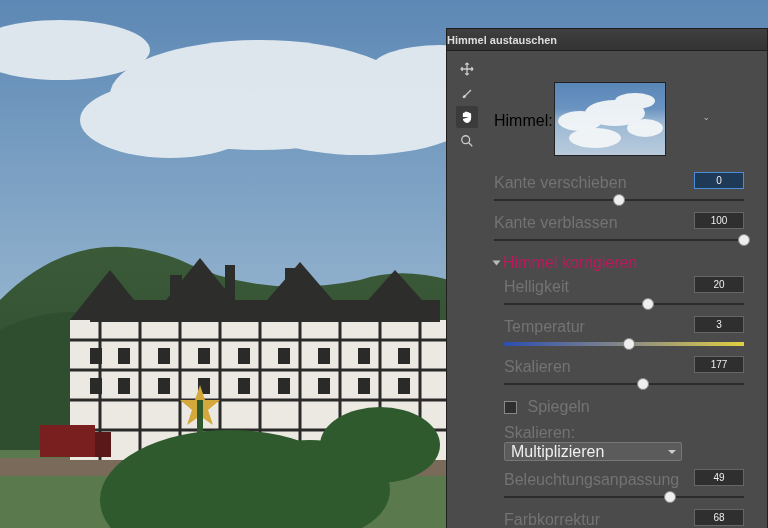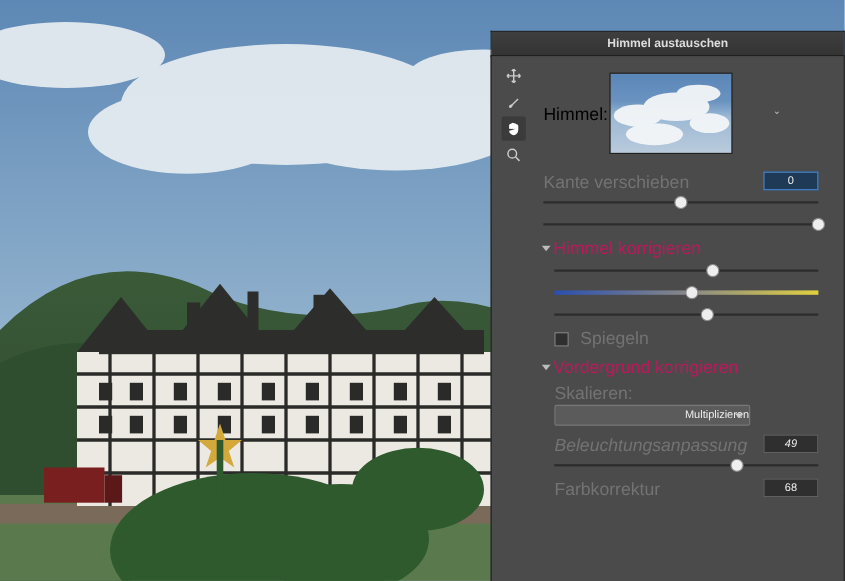--- a/index.html
+++ b/index.html
@@ -1,38 +1,38 @@
 <!DOCTYPE html>
 <html><head>
 <meta charset="utf-8">
 <style>
   html,body{margin:0;padding:0;width:768px;height:528px;overflow:hidden;font-family:-apple-system,Helvetica,Arial,sans-serif;background:#fff;}
   .canvas{position:absolute;left:0;top:0;width:768px;height:528px;overflow:hidden;}
   .panel{position:absolute;left:446px;top:28px;width:320px;height:500px;background:#4b4b4b;border:1px solid #1f1f1f;color:#ddd;font-size:11px;overflow:hidden;}
-  .titlebar{position:absolute;left:446px;top:28px;width:320px;height:22px;background:linear-gradient(#3f3f3f,#333333);border:1px solid #1f1f1f;border-bottom:1px solid #222;color:#ddd;font-size:11px;font-weight:600;text-align:center;line-height:22px;}
+  .titlebar{position:absolute;left:446px;top:28px;width:320px;height:22px;background:linear-gradient(#3f3f3f,#333333);border:1px solid #1f1f1f;border-bottom:1px solid #222;color:#ddd;font-size:11px;font-weight:600;line-height:22px;}
   .toolcol{position:absolute;left:456px;top:58px;width:24px;}
   .tool{width:22px;height:22px;margin-bottom:2px;display:flex;align-items:center;justify-content:center;color:#ccc;border-radius:2px;}
   .tool.sel{background:#3b3b3b;color:#fff;}
   .tool svg{width:14px;height:14px;stroke:#ccc;fill:none;stroke-width:1.5;}
   .body{position:absolute;left:486px;top:58px;width:266px;}
   .row{margin:6px 8px 2px 8px;position:relative;}
   .lbl{color:#737373;display:inline-block;}
   .val{position:absolute;right:0;top:-2px;width:48px;height:15px;background:#2f2f2f;border:1px solid #666;color:#eee;text-align:center;font-size:10px;line-height:15px;}
   .val.focus{border:1px solid #4c8bd6;background:#1f3a57;}
   .slider{position:relative;height:12px;margin:2px 8px 8px 8px;}
   .track{position:absolute;left:0;right:0;top:5px;height:2px;background:#2c2c2c;}
   .track-temp{position:absolute;left:0;right:0;top:4px;height:4px;background:linear-gradient(90deg,#2b4fb0,#888,#e0d040);}
   .knob{position:absolute;top:0;width:10px;height:10px;border-radius:50%;background:#eee;border:1px solid #888;transform:translateX(-6px);}
   .section{margin:8px 8px 4px 8px;color:#be185d;}
   .section::before{content:"";display:inline-block;border-top:4px solid transparent;border-bottom:4px solid transparent;border-left:5px solid #bbb;transform:rotate(90deg);margin-right:4px;vertical-align:1px;}
   .checkbox{width:11px;height:11px;border:1px solid #888;background:#2f2f2f;display:inline-block;vertical-align:-2px;margin-right:6px;}
-  .select{position:relative;display:inline-block;width:170px;height:17px;background:#5b5b5b;border:1px solid #777;border-radius:2px;color:#eee;line-height:17px;padding-left:6px;font-size:10px;vertical-align:middle;text-align:right;}
+  .select{position:relative;display:inline-block;width:170px;height:17px;background:#5b5b5b;border:1px solid #777;border-radius:2px;color:#eee;line-height:17px;padding-left:6px;font-size:16px;vertical-align:middle;}
   .select::after{content:"";position:absolute;right:5px;top:7px;border-left:4px solid transparent;border-right:4px solid transparent;border-top:4px solid #ccc;}
   .thumb{width:110px;height:72px;margin-left:60px;border:1px solid #222;background:linear-gradient(#5a86b8 0%,#6a93c0 35%,#9cb9d4 55%,#b9cbdc 100%);position:relative;overflow:hidden;}
-  .thumbwrap{position:relative;height:80px;margin:8px 8px 12px 8px;}
+  .thumbwrap{position:relative;height:80px;margin:24px 8px 12px 8px;}
   .thumblbl{position:absolute;left:0;top:30px;}
   .thumbarrow{position:absolute;right:34px;top:30px;color:#bbb;font-size:9px;}
 </style>
 </head>
 <body>
 
 <div class="canvas">
   <svg width="768" height="528">
     <defs>
       <linearGradient id="sky" x1="0" y1="0" x2="0" y2="1">
@@ -179,55 +179,70 @@
 
   <div class="row">
     <span class="lbl">Kante verschieben</span>
     <span class="val focus">0</span>
   </div>
   <div class="slider">
       <div class="track"></div>
       <div class="knob" style="left:50%"></div>
     </div>
 
+  <div class="row">
+    <span class="lbl">Kante verblassen</span>
+    <span class="val">100</span>
+  </div>
   <div class="slider">
       <div class="track"></div>
       <div class="knob" style="left:100%"></div>
     </div>
 
   <div class="section">Himmel korrigieren</div>
 
+  <div class="row" style="margin-left:18px">
+    <span class="lbl">Helligkeit</span>
+    <span class="val">20</span>
+  </div>
   <div class="slider" style="margin-left:18px">
       <div class="track"></div>
       <div class="knob" style="left:60%"></div>
     </div>
 
+  <div class="row" style="margin-left:18px">
+    <span class="lbl">Temperatur</span>
+    <span class="val">3</span>
+  </div>
   <div class="slider" style="margin-left:18px">
       <div class="track-temp"></div>
       <div class="knob" style="left:52%"></div>
     </div>
 
+  <div class="row" style="margin-left:18px">
+    <span class="lbl">Skalieren</span>
+    <span class="val">177</span>
+  </div>
   <div class="slider" style="margin-left:18px">
       <div class="track"></div>
       <div class="knob" style="left:58%"></div>
     </div>
 
   <div class="row" style="margin-left:18px;margin-top:8px;margin-bottom:8px;">
     <span class="checkbox"></span>
     <span class="lbl">Spiegeln</span>
   </div>
 
-  <div class="section">Vordergrund korrigieren</div>
 
   <div class="row" style="margin-left:18px;margin-top:6px;">
     <span class="lbl" style="margin-right:6px;">Skalieren:</span>
     <span class="select">Multiplizieren</span>
   </div>
 
-  <div class="row" style="margin-left:18px;margin-top:10px;font-style:italic;">
+  <div class="row" style="margin-left:18px;margin-top:10px;">
     <span class="lbl">Beleuchtungsanpassung</span>
     <span class="val">49</span>
   </div>
   <div class="slider" style="margin-left:18px">
       <div class="track"></div>
       <div class="knob" style="left:69%"></div>
     </div>
 
   <div class="row" style="margin-left:18px">
     <span class="lbl">Farbkorrektur</span>

